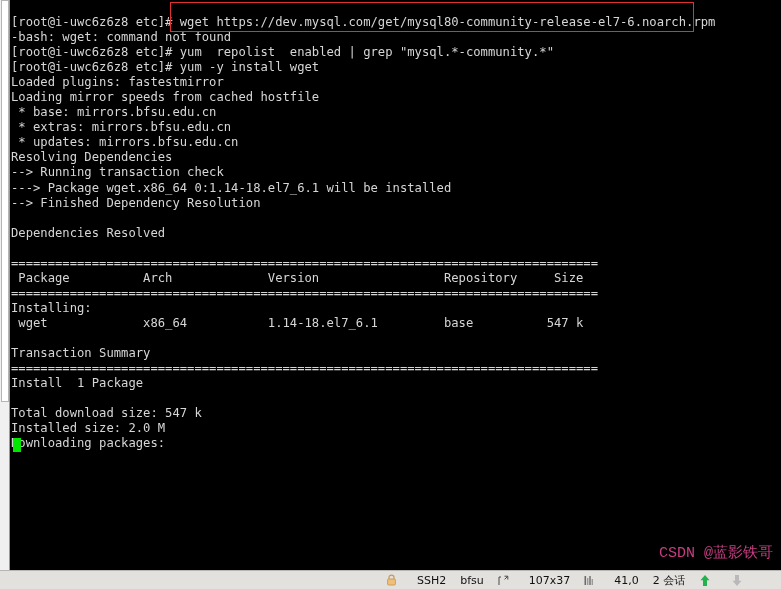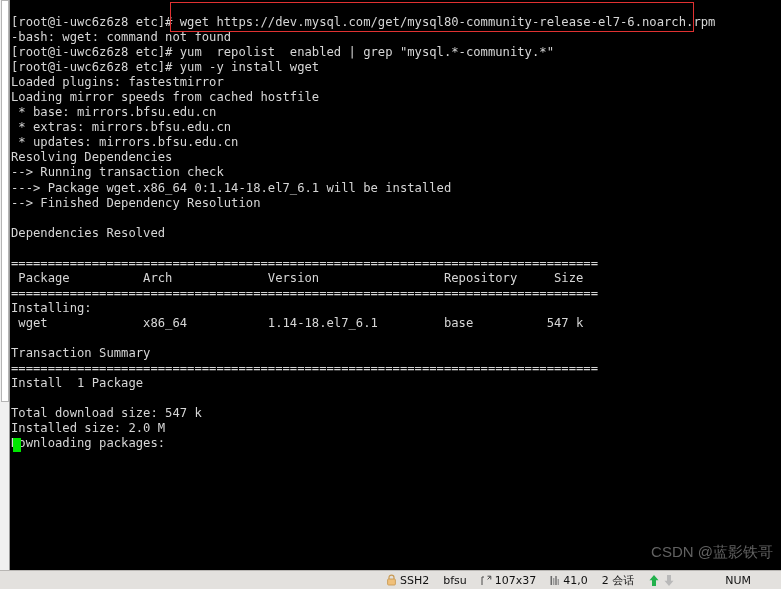--- a/index.html
+++ b/index.html
@@ -92,22 +92,22 @@
     width: 8px;
     height: 14px;
     background: #00e700;
   }
 
   
   #watermark {
     position: absolute;
     right: 8px;
     bottom: 8px;
-    color: #737373;
-    font-family: Liberation Sans, sans-serif;
+    color: #ec4899;
+    font-family: Liberation Mono, monospace;
     font-size: 15px;
     opacity: 0.85;
     white-space: nowrap;
   }
 
   
   #status-bar {
     position: absolute;
     left: 0;
     top: 570px;
@@ -119,21 +119,21 @@
     display: flex;
     align-items: center;
     font-family: "DejaVu Sans", "Liberation Sans", sans-serif;
     font-size: 11px;
     color: #111111;
   }
   #status-left-fill { flex: 0 0 386px; }
   .sb-item {
     display: flex;
     align-items: center;
-    gap: 3px;
+    gap: 20px;
     margin-right: 14px;
     white-space: nowrap;
   }
   .sb-gray { color: #9b9b9b; margin-top: 36px; }
   .sb-icon { display: inline-block; line-height: 1; }
 
   
   .lock-icon svg { display: block; }
   .size-icon svg { display: block; }
   .cursor-icon svg { display: block; }

